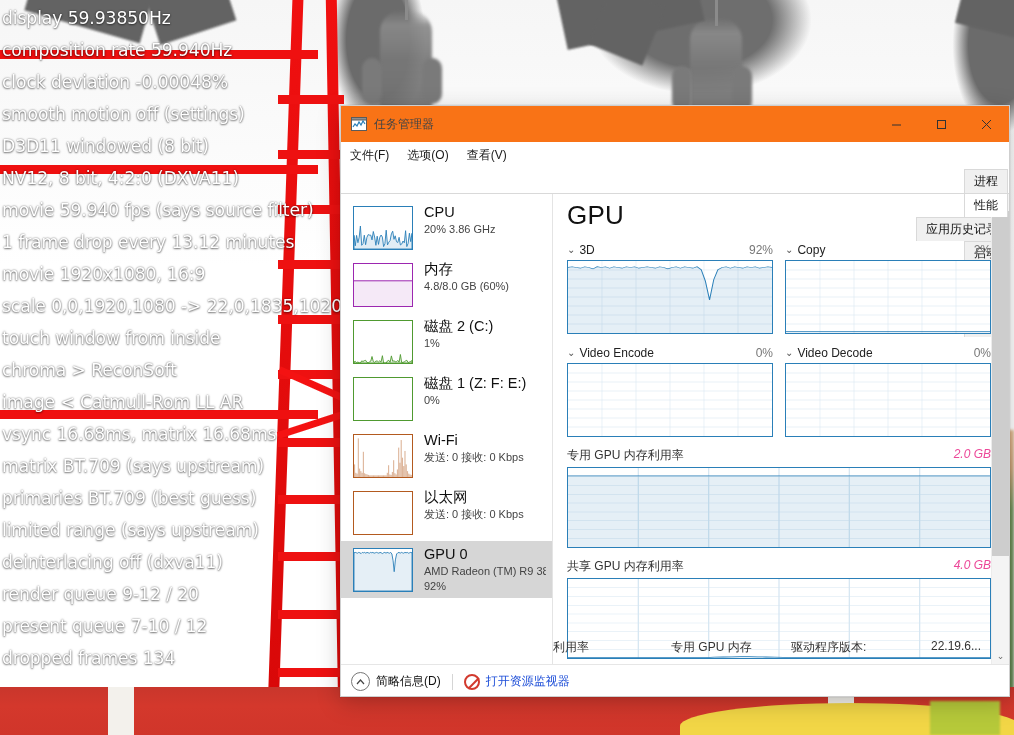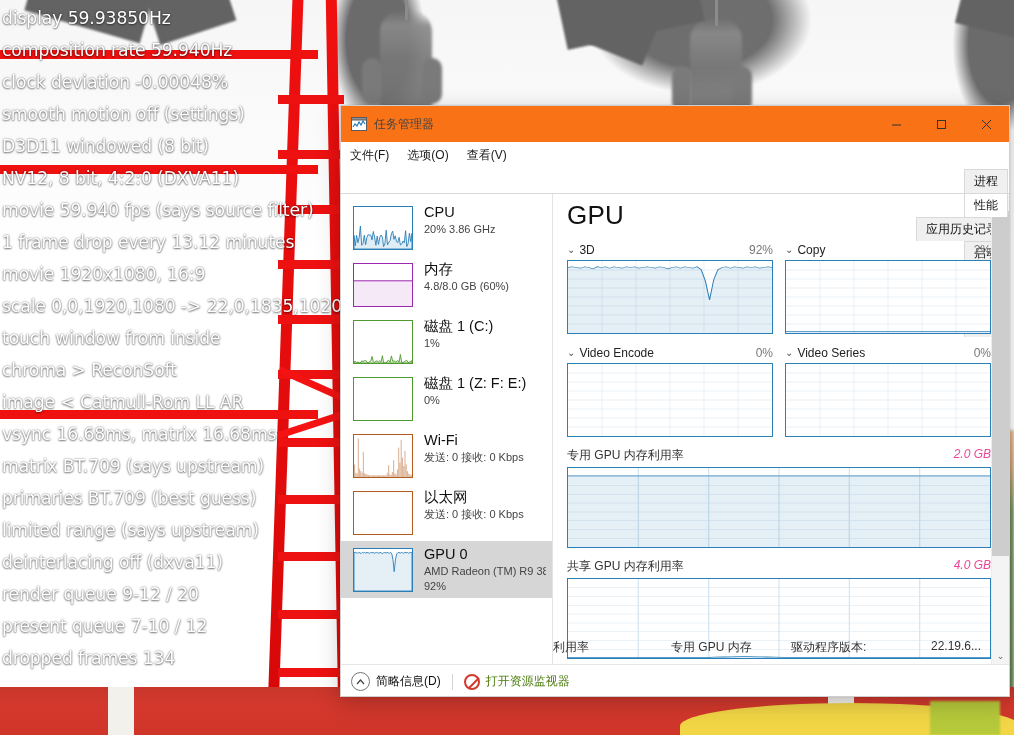--- a/index.html
+++ b/index.html
@@ -238,21 +238,21 @@
   .divider { width:1px; height:16px; background:#d5d5d5; margin: 0 11px; }
   .res-ic {
     width: 16px; height: 16px; border-radius:50%;
     border: 2px solid #d23a2e; position: relative; margin-right: 6px;
     background: #fff; box-sizing:border-box;
   }
   .res-ic::after {
     content:""; position:absolute; left:1px; top: 6px; width: 14px; height: 2px;
     background:#d23a2e; transform: rotate(-45deg); transform-origin:center;
   }
-  .link { color:#4d7c0f;text-align:right; }
+  .link { color:#1d4ed8;text-align:right; }
 </style>
 </head>
 <body>
 
 <div id="desktop">
   <div class="bg-top"></div>
 
   <div class="mic-stand mic-a"></div>
   <div class="mic-ear" style="left:362px;top:58px"></div>
   <div class="mic-ear" style="left:422px;top:58px"></div>
@@ -397,21 +397,21 @@
             <div class="side-sub">4.8/8.0 GB (60%)</div>
           </div>
         </div>
         <div class="side-item">
           <div class="thumb" style="border: 1px solid rgb(79, 154, 48);">
             <svg xmlns="http://www.w3.org/2000/svg" viewBox="0 0 58 42" preserveAspectRatio="none">
               <path d="M0,42 L0.0,40.9 L1.3,40.4 L2.6,41.6 L3.9,41.0 L5.2,41.8 L6.4,42.0 L7.7,39.9 L9.0,40.5 L10.3,39.7 L11.6,39.3 L12.9,41.4 L14.2,41.8 L15.5,40.9 L16.8,40.1 L18.0,35.5 L19.3,40.6 L20.6,41.3 L21.9,40.1 L23.2,40.0 L24.5,40.9 L25.8,39.8 L27.1,40.9 L28.4,34.7 L29.6,42.0 L30.9,42.0 L32.2,42.0 L33.5,39.9 L34.8,39.3 L36.1,41.3 L37.4,34.9 L38.7,40.3 L40.0,39.8 L41.2,40.7 L42.5,40.7 L43.8,39.4 L45.1,41.2 L46.4,33.5 L47.7,41.7 L49.0,41.2 L50.3,41.1 L51.6,39.7 L52.8,39.3 L54.1,41.6 L55.4,41.0 L56.7,40.4 L58.0,39.6 L58,42 Z" fill="rgba(79,154,48,0.14)" stroke="#4f9a30" stroke-width="0.9"></path>
             </svg>
           </div>
           <div class="side-text">
-            <div class="side-title">磁盘 1 (C:)</div>
+            <div class="side-title">磁盘 2 (C:)</div>
             <div class="side-sub">1%</div>
           </div>
         </div>
         <div class="side-item">
           <div class="thumb" style="border: 1px solid rgb(79, 154, 48);">
             <svg xmlns="http://www.w3.org/2000/svg" viewBox="0 0 58 42" preserveAspectRatio="none"></svg>
           </div>
           <div class="side-text">
             <div class="side-title">磁盘 1 (Z: F: E:)</div>
             <div class="side-sub">0%</div>
@@ -575,21 +575,21 @@
                 <line x1="0" y1="50.00" x2="200" y2="50.00" stroke="#d6e6f2" stroke-width="0.6"></line>
                 <line x1="0" y1="62.50" x2="200" y2="62.50" stroke="#d6e6f2" stroke-width="0.6"></line>
                 <line x1="0" y1="75.00" x2="200" y2="75.00" stroke="#d6e6f2" stroke-width="0.6"></line>
                 <line x1="0" y1="87.50" x2="200" y2="87.50" stroke="#d6e6f2" stroke-width="0.6"></line>
               </svg>
             </div>
         </div>
         <div class="graph-cell">
           <div class="g-head">
             <span class="chev">⌄</span>
-            <span class="g-name">Video Series</span>
+            <span class="g-name">Video Decode</span>
             <span class="g-val">0%</span>
           </div>
           <div class="plot" style="height:72px" id="plotdec">
               <svg viewBox="0 0 200 100" preserveAspectRatio="none">
                 <line x1="33.33" y1="0" x2="33.33" y2="100" stroke="#d6e6f2" stroke-width="0.6"></line>
                 <line x1="66.67" y1="0" x2="66.67" y2="100" stroke="#d6e6f2" stroke-width="0.6"></line>
                 <line x1="100.00" y1="0" x2="100.00" y2="100" stroke="#d6e6f2" stroke-width="0.6"></line>
                 <line x1="133.33" y1="0" x2="133.33" y2="100" stroke="#d6e6f2" stroke-width="0.6"></line>
                 <line x1="166.67" y1="0" x2="166.67" y2="100" stroke="#d6e6f2" stroke-width="0.6"></line>
                 <line x1="0" y1="12.50" x2="200" y2="12.50" stroke="#d6e6f2" stroke-width="0.6"></line>

